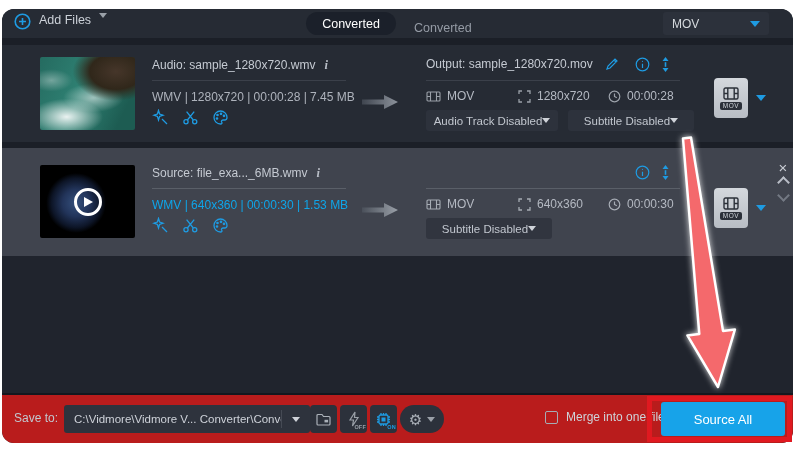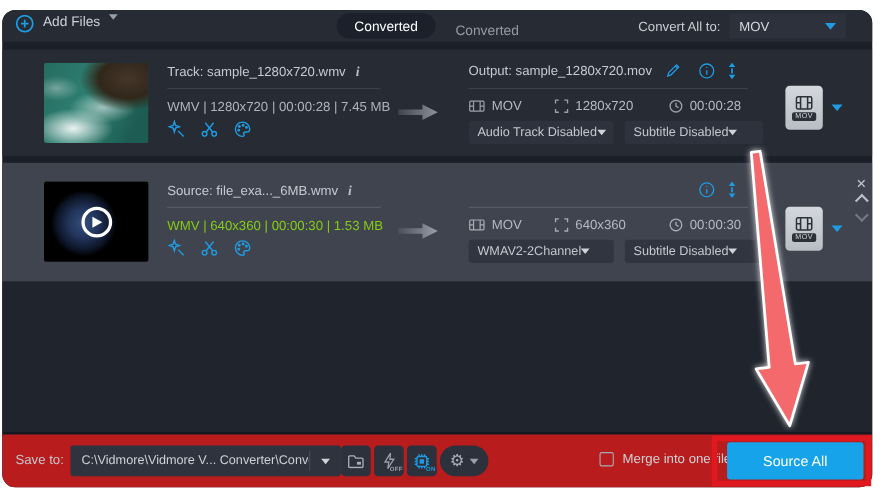--- a/index.html
+++ b/index.html
@@ -40,41 +40,41 @@
              border:3px solid #fff;border-radius:50%;display:flex;align-items:center;justify-content:center;box-sizing:border-box}
   .play-tri{width:0;height:0;border-left:9px solid #fff;border-top:5px solid transparent;border-bottom:5px solid transparent;margin-left:2px}
 
   .src-line{position:absolute;left:150px;top:13px;display:flex;align-items:baseline;gap:9px}
   .row2 .src-line{top:18px}
   .line-text{color:#c5cad2;font-size:12px;white-space:nowrap}
   .info-i{color:#b9bec7;font-style:italic;font-weight:bold;font-family:"Liberation Serif",serif;font-size:12.5px}
   .div-l{position:absolute;left:150px;top:35px;width:194px;border-top:1px solid #3b404a}
   .row2 .div-l{top:40px;border-top-color:#5a5f68}
   .meta-line{position:absolute;left:150px;top:45px;color:#aeb3bc;font-size:12px;white-space:nowrap}
-  .row2 .meta-line{top:50px;color:#84cc16}
+  .row2 .meta-line{top:50px;color:#0ea5e9}
   .tools{position:absolute;left:150px;top:64px;display:flex;gap:13px;align-items:center}
   .row2 .tools{top:69px}
   .tool{width:17px;height:17px;cursor:pointer}
 
   .gray-arrow{position:absolute;left:360px;top:48px}
   .row2 .gray-arrow{top:53px}
 
   .out-line{position:absolute;left:424px;top:12px;display:flex;align-items:center;gap:12px}
   .row2 .out-line{top:17px}
   .out-icons{position:absolute;left:633px;top:12px;display:flex;align-items:center;gap:9px}
   .row2 .out-icons{top:17px}
   .div-r{position:absolute;left:424px;top:35px;width:254px;border-top:1px solid #3b404a}
   .row2 .div-r{top:40px;border-top-color:#5a5f68}
   .out-meta{position:absolute;left:424px;top:44px;width:254px;height:15px}
   .row2 .out-meta{top:49px}
   .om{position:absolute;display:flex;align-items:center;gap:6px;color:#b4b9c2;font-size:12px;white-space:nowrap}
-  .om-format{left:0}.om-res{left:78px}.om-dur{left:182px}
+  .om-format{left:0}.om-res{left:92px}.om-dur{left:182px}
   .dropdowns{position:absolute;left:424px;top:65px;display:flex;gap:10px}
   .row2 .dropdowns{top:70px}
-  .dd{height:21px;background:#2d323c;border-radius:3px;display:flex;align-items:center;justify-content:flex-start;
+  .dd{height:21px;background:#2d323c;border-radius:3px;display:flex;align-items:center;justify-content:center;
       padding:0 8px;box-sizing:border-box;color:#c2c7cf;font-size:11.5px;cursor:pointer;white-space:nowrap}
   .row2 .dd{background:#31353f}
   .dd-audio{width:132px}.dd-sub{width:126px}
   .caret-xs{width:0;height:0;border-left:4px solid transparent;border-right:4px solid transparent;border-top:5px solid #cfd3d9}
 
   .fmt-btn{position:absolute;left:712px;top:33px;width:34px;height:40px;background:linear-gradient(#d4d8dd,#b8bdc4);
            border-radius:4px;display:flex;flex-direction:column;align-items:center;justify-content:center;gap:2px;cursor:pointer}
   .row2 .fmt-btn{top:40px}
   .fmt-badge{background:#2b3039;color:#cfd3d9;font-size:6.5px;line-height:8px;padding:0 3px;border-radius:2px;letter-spacing:.5px}
   .fmt-caret{position:absolute;left:754px;top:50px}
@@ -126,32 +126,31 @@
         </svg>
       <span class="addfiles-label">Add Files</span>
       <span class="caret-sm"></span>
     </div>
     <div class="tab-converting">
         <span>Converted</span>
       </div>
     <div class="tab-converted">
         <span>Converted</span>
       </div>
-    <div class="ct-label">Convert All to:</div>
     <div class="ct-select">
       <span class="val">MOV</span>
       <span class="caret-blue"></span>
     </div>
   </div>
 
   <div class="file-row row1">
     <div class="thumb thumb1"></div>
 
     <div class="src-line">
-      <span class="line-text">Track: sample_1280x720.wmv</span>
+      <span class="line-text">Audio: sample_1280x720.wmv</span>
       <span class="info-i">i</span>
     </div>
     <div class="div-l"></div>
     <div class="meta-line">WMV | 1280x720 | 00:00:28 | 7.45 MB</div>
     <div class="tools">
       <svg class="tool" viewBox="0 0 17 17" fill="none" stroke="#1e9be2" stroke-width="1.3">
           <path d="M6.5 1.5 L7.6 5 L11 6.2 L7.6 7.4 L6.5 11 L5.4 7.4 L2 6.2 L5.4 5 Z"></path>
           <path d="M10 10 L15 15"></path>
         </svg>
       <svg class="tool" viewBox="0 0 17 17" fill="none" stroke="#1e9be2" stroke-width="1.3">
@@ -311,24 +310,20 @@
       </span>
       <span class="om om-dur">
         <svg width="13" height="13" viewBox="0 0 13 13" fill="none" stroke="#a6acb4" stroke-width="1.2">
             <circle cx="6.5" cy="6.5" r="5.3"></circle>
             <path d="M6.5 3.5 V6.5 L8.8 7.8"></path>
           </svg>
         <span>00:00:30</span>
       </span>
     </div>
     <div class="dropdowns">
-      <div class="dd dd-audio">
-        <span>WMAV2-2Channel</span>
-        <span class="caret-xs"></span>
-      </div>
       <div class="dd dd-sub">
         <span>Subtitle Disabled</span>
         <span class="caret-xs"></span>
       </div>
     </div>
 
     <div class="fmt-btn">
       <svg width="16" height="13" viewBox="0 0 16 13" fill="none" stroke="#2b3039" stroke-width="1.4">
           <rect x="1" y="1" width="14" height="11" rx="1.5"></rect>
           <path d="M4.8 1 V12 M11.2 1 V12 M1 6.5 H4.8 M11.2 6.5 H15"></path>

